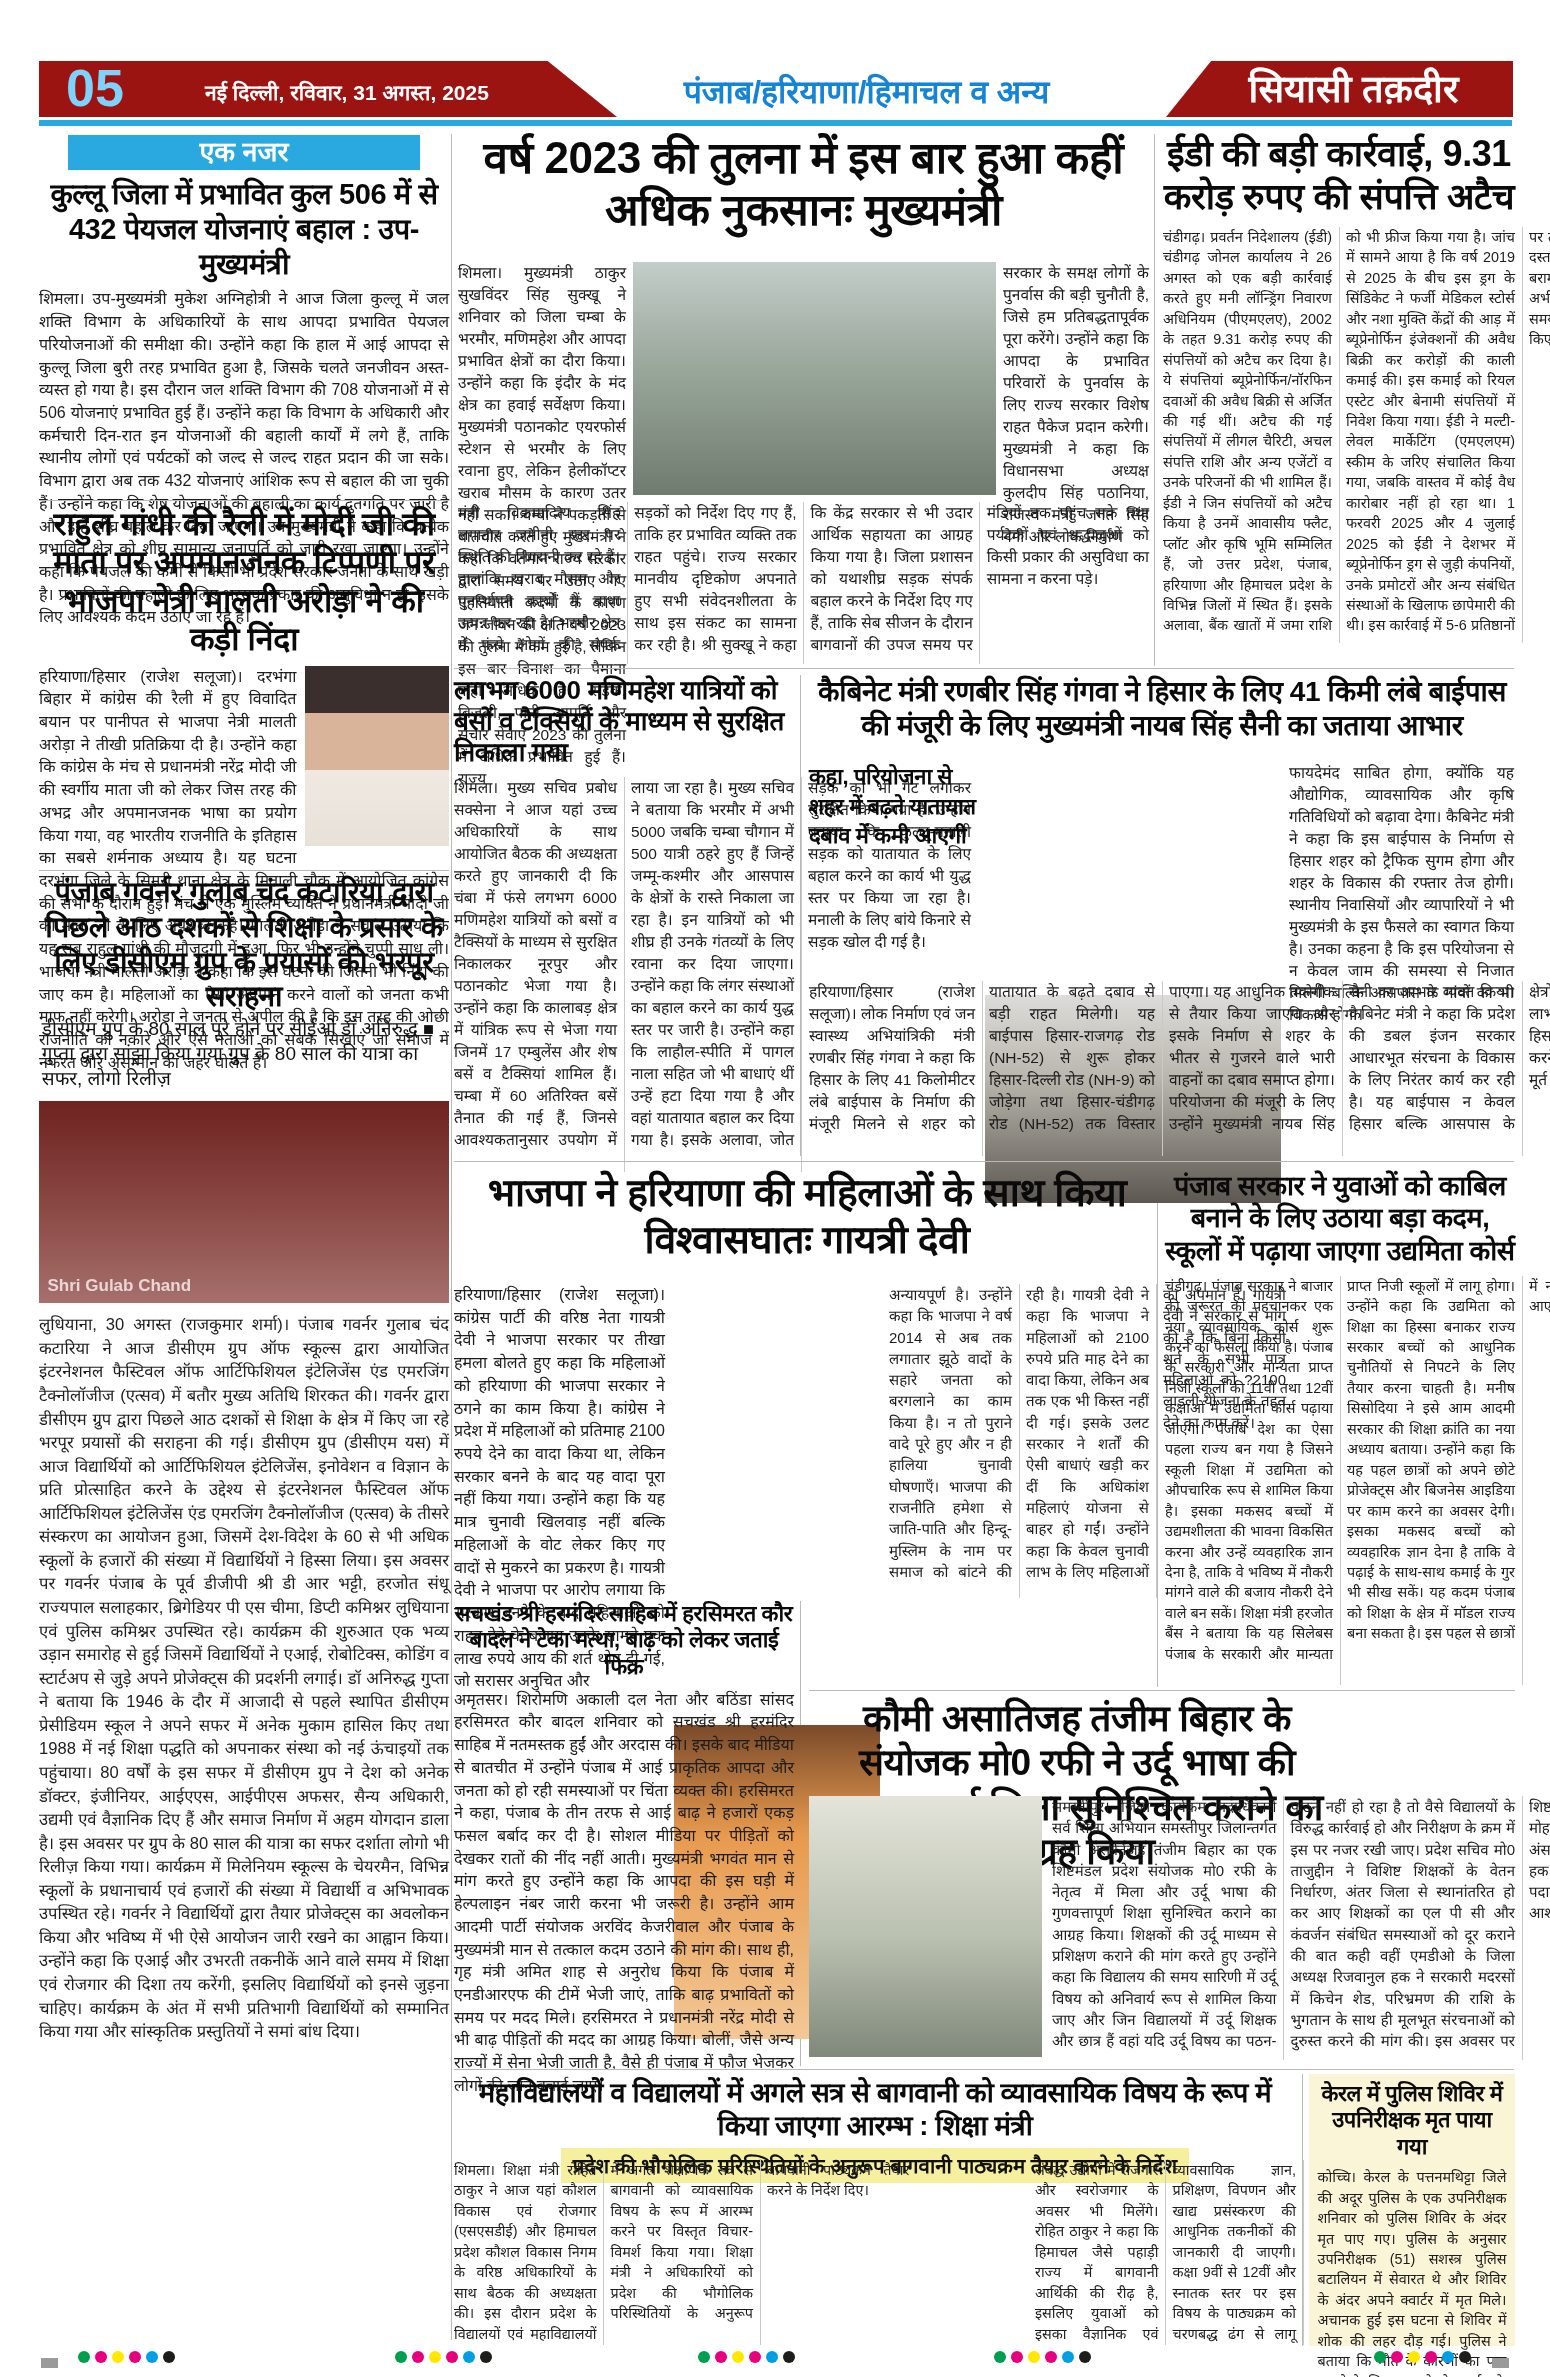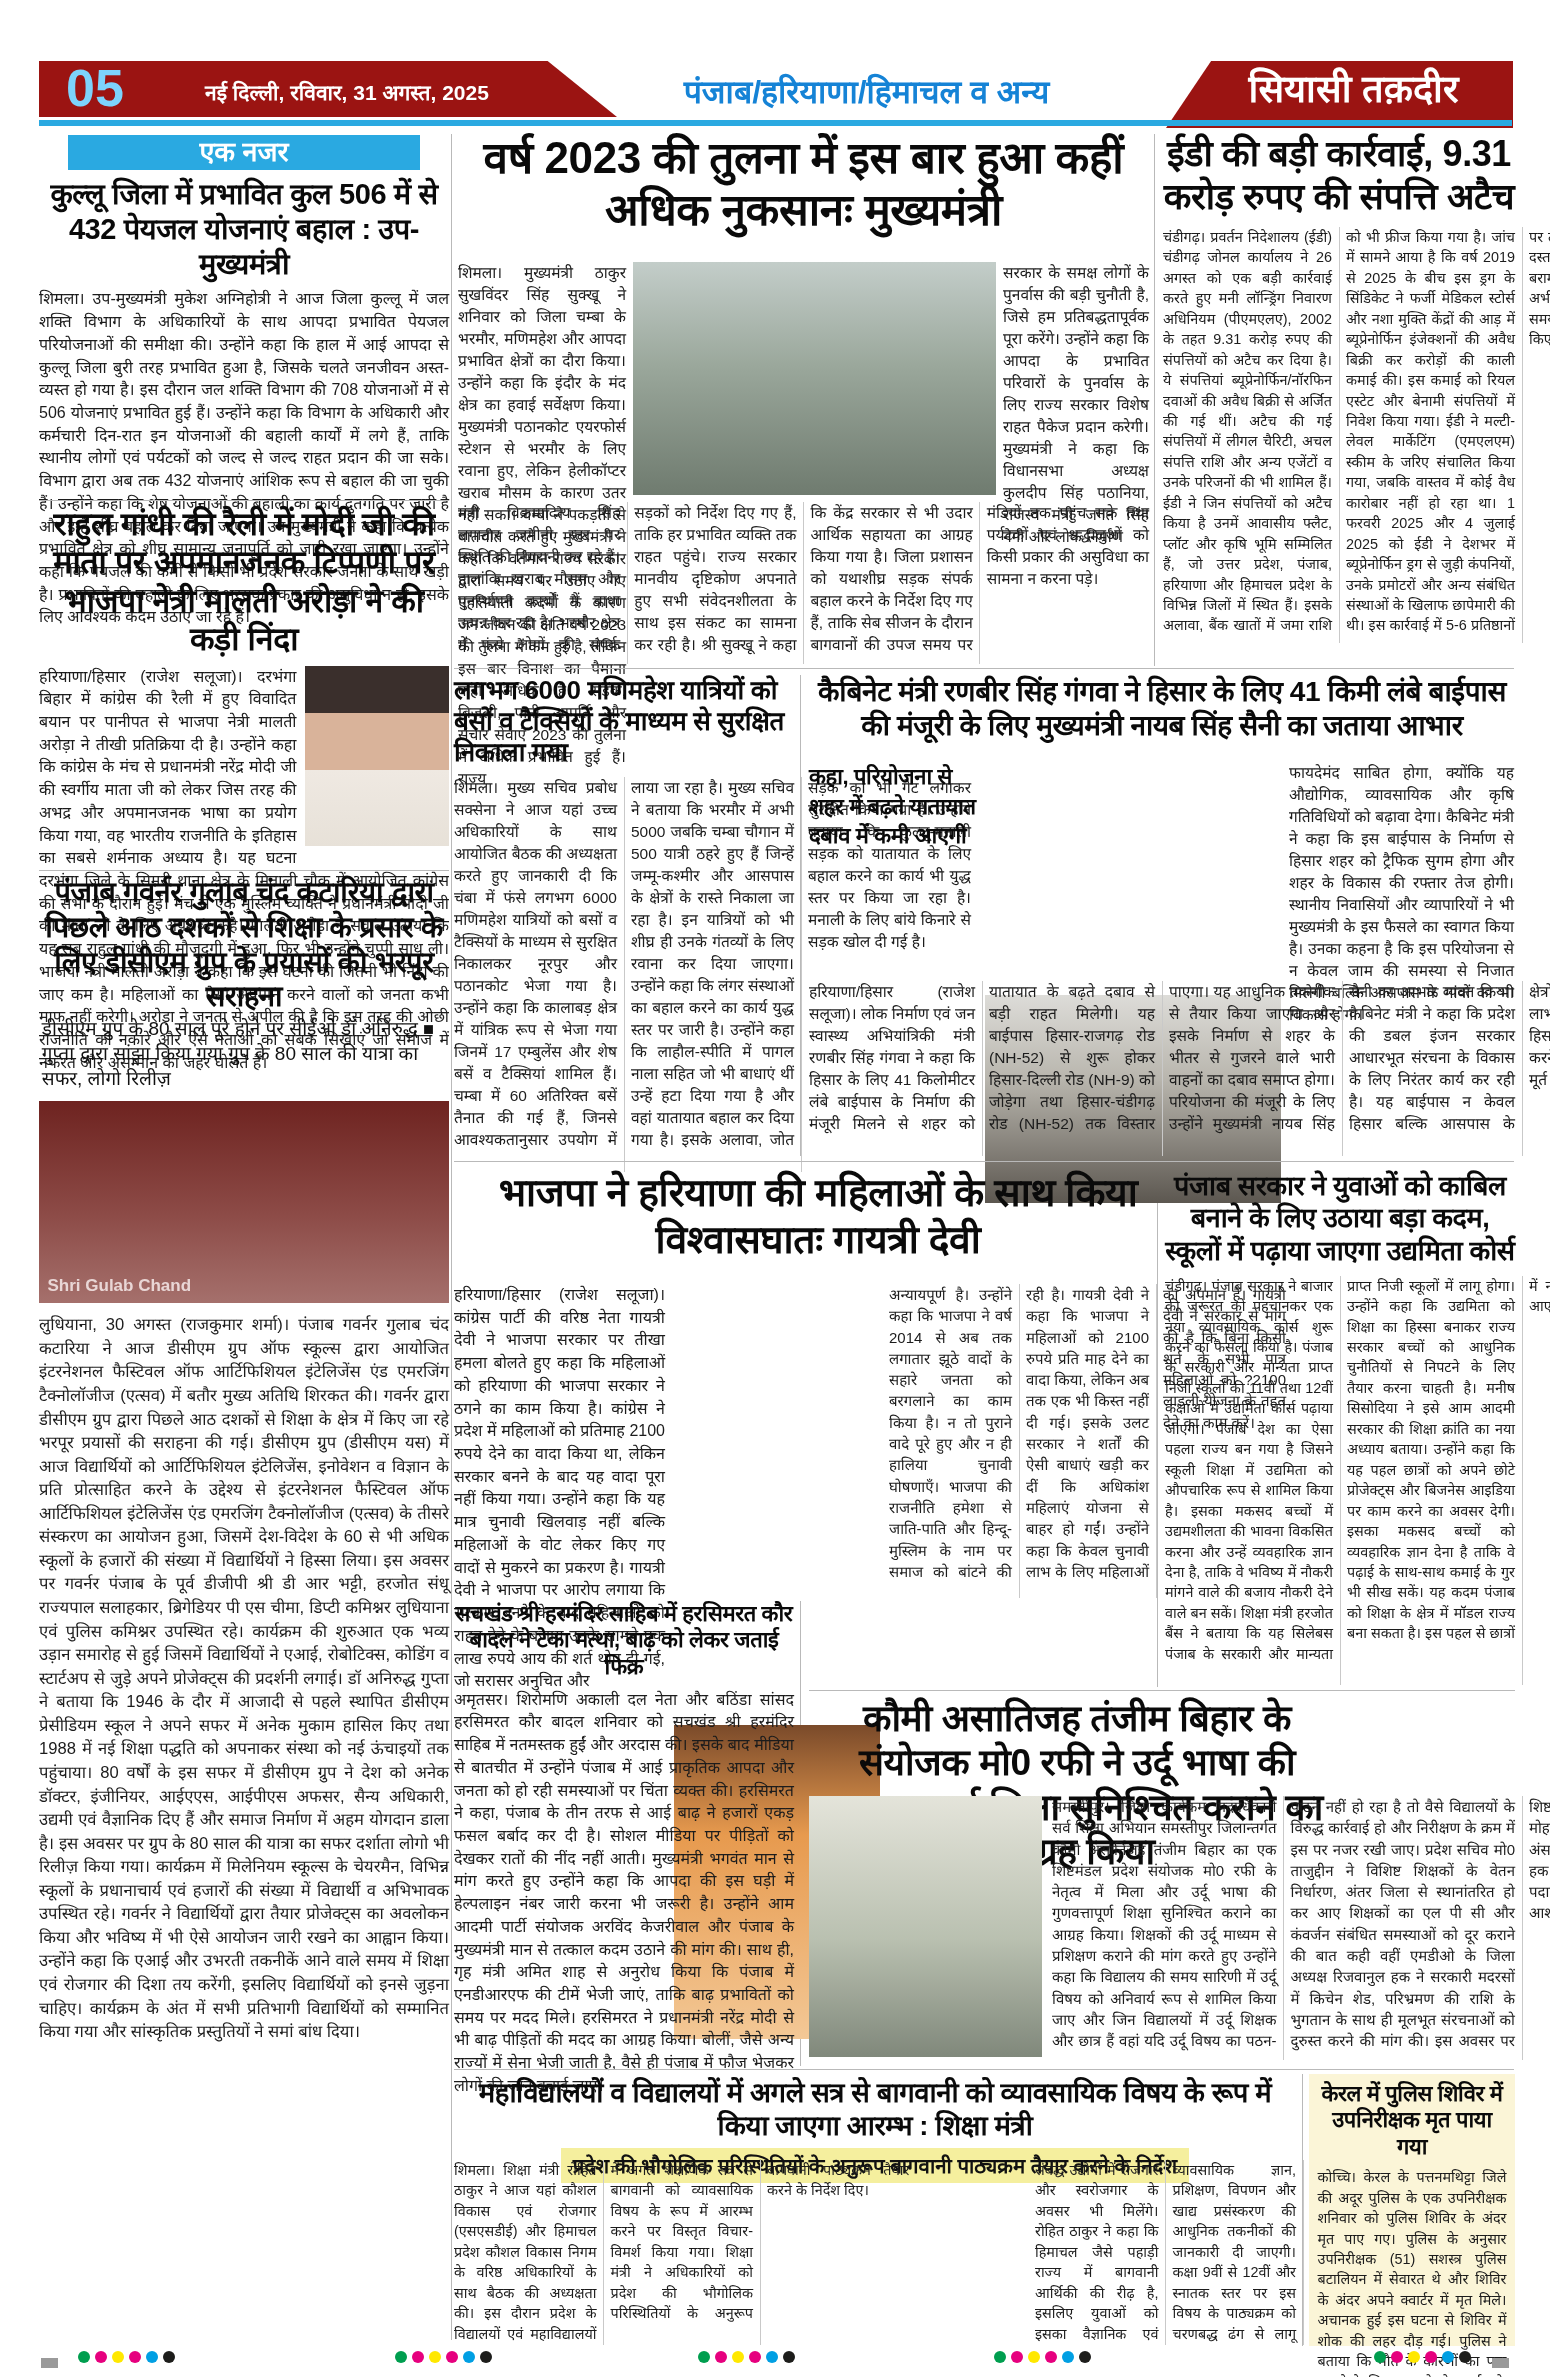--- a/index.html
+++ b/index.html
@@ -11,21 +11,21 @@
   .cols2{column-count:2;column-gap:14px;column-rule:0.7px solid #c9c9c9}
   .cols4{column-count:4;column-gap:14px;column-rule:0.7px solid #c9c9c9}
   .vline{position:absolute;width:0.7px;background:#b9b9b9}
   .hline{position:absolute;height:0.7px;background:#b9b9b9}
   
   .band-left{left:39px;top:61px;width:578px;height:56px;background:#9b1412;
     clip-path:polygon(0 0,88% 0,100% 100%,0 100%)}
   .page-num{position:absolute;left:27px;top:-2.8px;font-size:52px;font-weight:bold;color:#7dd3fc}
   .dateline{position:absolute;left:166px;top:17px;font-size:21px;font-weight:bold;color:#fff}
   .section-title{left:620px;top:69px;width:493px;text-align:center;color:#1583d6;font-size:32px;font-weight:bold}
-  .band-right{left:1166px;top:61px;width:347px;height:67px;background:#9b1412;
+  .band-right{left:1166px;top:61px;width:347px;height:56px;background:#9b1412;
     clip-path:polygon(13% 0,100% 0,100% 100%,0 100%)}
   .masthead{width:100%;text-align:center;font-size:38px;font-weight:bold;color:#fff;line-height:56px;padding-left:28px}
   .blue-rule{left:39px;top:120px;width:1473px;height:6.3px;background:#2aa9e1}
   
   .eknazar-bar{display:block;margin:0 auto;width:352px;height:35px;background:#2aa9e1;color:#fff;
     font-size:27px;font-weight:bold;text-align:center;line-height:35px}
   
   .photo{position:relative;overflow:hidden}
   .ph-main{background:linear-gradient(180deg,#c3cdc9 0%,#9aa79b 45%,#6f7b6f 100%)}
   .ph-portrait{background:linear-gradient(180deg,#3a2f2c 0%,#3a2f2c 26%,#d9b39a 26%,#d9b39a 58%,#efe9e2 58%,#e7e1d8 100%)}
@@ -108,21 +108,21 @@
   <div class="abs" style="left:809px;top:675px;width:706px">
     <div class="hl" style="font-size:28px">कैबिनेट मंत्री रणबीर सिंह गंगवा ने हिसार के लिए 41 किमी लंबे बाईपास की मंजूरी के लिए मुख्यमंत्री नायब सिंह सैनी का जताया आभार</div>
   </div>
   <div class="abs hl" style="left:809px;top:762px;width:168px;font-size:22px;text-align:left;line-height:1.35">कहा, परियोजना से शहर में बढ़ते यातायात दबाव में कमी आएगी</div>
   <div class="abs photo ph-hall" style="left:985px;top:762px;width:296px;height:208px"></div>
   <div class="abs body-txt" style="left:1289px;top:762px;width:225px;height:208px;font-size:15.5px">फायदेमंद साबित होगा, क्योंकि यह औद्योगिक, व्यावसायिक और कृषि गतिविधियों को बढ़ावा देगा। कैबिनेट मंत्री ने कहा कि इस बाईपास के निर्माण से हिसार शहर को ट्रैफिक सुगम होगा और शहर के विकास की रफ्तार तेज होगी। स्थानीय निवासियों और व्यापारियों ने भी मुख्यमंत्री के इस फैसले का स्वागत किया है। उनका कहना है कि इस परियोजना से न केवल जाम की समस्या से निजात मिलेगी बल्कि आसपास के गांवों का भी विकास होगा।</div>
   <div class="abs body-txt cols4" style="left:809px;top:981px;width:706px;height:175px;font-size:15.5px">हरियाणा/हिसार (राजेश सलूजा)। लोक निर्माण एवं जन स्वास्थ्य अभियांत्रिकी मंत्री रणबीर सिंह गंगवा ने कहा कि हिसार के लिए 41 किलोमीटर लंबे बाईपास के निर्माण की मंजूरी मिलने से शहर को यातायात के बढ़ते दबाव से बड़ी राहत मिलेगी। यह बाईपास हिसार-राजगढ़ रोड (NH-52) से शुरू होकर हिसार-दिल्ली रोड (NH-9) को जोड़ेगा तथा हिसार-चंडीगढ़ रोड (NH-52) तक विस्तार पाएगा। यह आधुनिक तकनीक से तैयार किया जाएगा और इसके निर्माण से शहर के भीतर से गुजरने वाले भारी वाहनों का दबाव समाप्त होगा। परियोजना की मंजूरी के लिए उन्होंने मुख्यमंत्री नायब सिंह सैनी का आभार व्यक्त किया। कैबिनेट मंत्री ने कहा कि प्रदेश की डबल इंजन सरकार आधारभूत संरचना के विकास के लिए निरंतर कार्य कर रही है। यह बाईपास न केवल हिसार बल्कि आसपास के क्षेत्रों के लोगों के लिए भी लाभकारी सिद्ध होगा और हिसार शहर को जाम मुक्त करने की यह परियोजना शीघ्र मूर्त रूप ले सकेगी।</div>
 
   <div class="hline" style="left:454px;top:1161px;width:1060px"></div>
 
-  <div class="abs" style="left:471px;top:1170px;width:694px">
+  <div class="abs" style="left:460px;top:1170px;width:694px">
     <div class="hl" style="font-size:39px">भाजपा ने हरियाणा की महिलाओं के साथ किया विश्वासघातः गायत्री देवी</div>
   </div>
   <div class="abs body-txt" style="left:454px;top:1284px;width:211px;height:314px;font-size:16px">हरियाणा/हिसार (राजेश सलूजा)। कांग्रेस पार्टी की वरिष्ठ नेता गायत्री देवी ने भाजपा सरकार पर तीखा हमला बोलते हुए कहा कि महिलाओं को हरियाणा की भाजपा सरकार ने ठगने का काम किया है। कांग्रेस ने प्रदेश में महिलाओं को प्रतिमाह 2100 रुपये देने का वादा किया था, लेकिन सरकार बनने के बाद यह वादा पूरा नहीं किया गया। उन्होंने कहा कि यह मात्र चुनावी खिलवाड़ नहीं बल्कि महिलाओं के वोट लेकर किए गए वादों से मुकरने का प्रकरण है। गायत्री देवी ने भाजपा पर आरोप लगाया कि सरकार बनने के बाद महिलाओं को राहत देने के बजाय उनके सामने एक लाख रुपये आय की शर्त थोप दी गई, जो सरासर अनुचित और</div>
   <div class="abs photo ph-saffron" style="left:674px;top:1284px;width:206px;height:314px"></div>
   <div class="abs body-txt cols2" style="left:889px;top:1284px;width:260px;height:314px;font-size:15px">अन्यायपूर्ण है। उन्होंने कहा कि भाजपा ने वर्ष 2014 से अब तक लगातार झूठे वादों के सहारे जनता को बरगलाने का काम किया है। न तो पुराने वादे पूरे हुए और न ही हालिया चुनावी घोषणाएँ। भाजपा की राजनीति हमेशा से जाति-पाति और हिन्दू-मुस्लिम के नाम पर समाज को बांटने की रही है। गायत्री देवी ने कहा कि भाजपा ने महिलाओं को 2100 रुपये प्रति माह देने का वादा किया, लेकिन अब तक एक भी किस्त नहीं दी गई। इसके उलट सरकार ने शर्तों की ऐसी बाधाएं खड़ी कर दीं कि अधिकांश महिलाएं योजना से बाहर हो गईं। उन्होंने कहा कि केवल चुनावी लाभ के लिए महिलाओं का अपमान है। गायत्री देवी ने सरकार से मांग की है कि बिना किसी शर्त के सभी पात्र महिलाओं को ?2100 लाडली योजना के तहत देने का काम करें।</div>
 
   <div class="abs" style="left:454px;top:1601px;width:340px;height:465px">
     <div class="hl" style="font-size:22px">सचखंड श्री हरमंदिर साहिब में हरसिमरत कौर बादल ने टेका मत्था, बाढ़ को लेकर जताई फिक्र</div>
     <div class="body-txt" style="font-size:16px;margin-top:8.5px">अमृतसर। शिरोमणि अकाली दल नेता और बठिंडा सांसद हरसिमरत कौर बादल शनिवार को सचखंड श्री हरमंदिर साहिब में नतमस्तक हुईं और अरदास की। इसके बाद मीडिया से बातचीत में उन्होंने पंजाब में आई प्राकृतिक आपदा और जनता को हो रही समस्याओं पर चिंता व्यक्त की। हरसिमरत ने कहा, पंजाब के तीन तरफ से आई बाढ़ ने हजारों एकड़ फसल बर्बाद कर दी है। सोशल मीडिया पर पीड़ितों को देखकर रातों की नींद नहीं आती। मुख्यमंत्री भगवंत मान से मांग करते हुए उन्होंने कहा कि आपदा की इस घड़ी में हेल्पलाइन नंबर जारी करना भी जरूरी है। उन्होंने आम आदमी पार्टी संयोजक अरविंद केजरीवाल और पंजाब के मुख्यमंत्री मान से तत्काल कदम उठाने की मांग की। साथ ही, गृह मंत्री अमित शाह से अनुरोध किया कि पंजाब में एनडीआरएफ की टीमें भेजी जाएं, ताकि बाढ़ प्रभावितों को समय पर मदद मिले। हरसिमरत ने प्रधानमंत्री नरेंद्र मोदी से भी बाढ़ पीड़ितों की मदद का आग्रह किया। बोलीं, जैसे अन्य राज्यों में सेना भेजी जाती है, वैसे ही पंजाब में फौज भेजकर लोगों की जान बचाई जाए।</div>
   </div>

